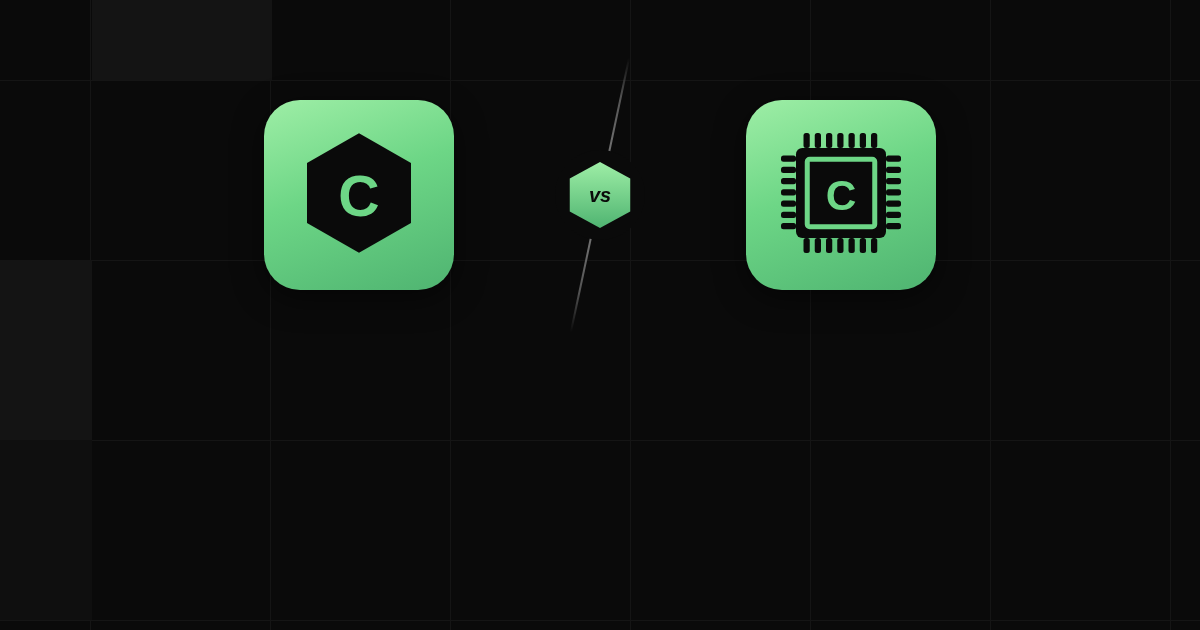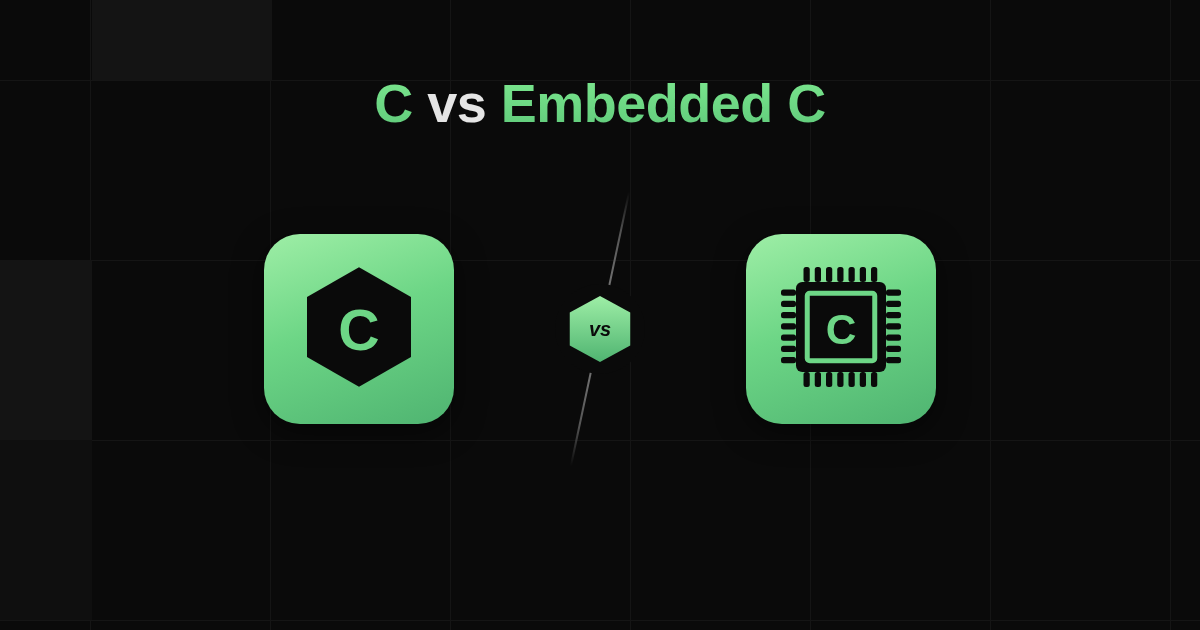--- a/index.html
+++ b/index.html
@@ -143,25 +143,20 @@
 
 <div class="bg-grid"></div>
 <div class="bg-squares">
   <div class="sq sq1"></div>
   <div class="sq sq2"></div>
   <div class="sq sq3"></div>
 </div>
 
 <div class="content">
 
-  <h1 class="title">
-    <span class="green-text">C</span>
-    <span class="vs-text">vs</span>
-    <span class="green-text">Embedded C</span>
-  </h1>
 
   <div class="compare-row">
 
     <div class="divider-line"></div>
     <div class="divider-gap"></div>
 
     <div class="card">
       <span>
         <svg class="c-hex-icon" viewBox="0 0 100 100">
           <polygon points="50,4 90,27 90,73 50,96 10,73 10,27" fill="#0a0a0a"></polygon>

